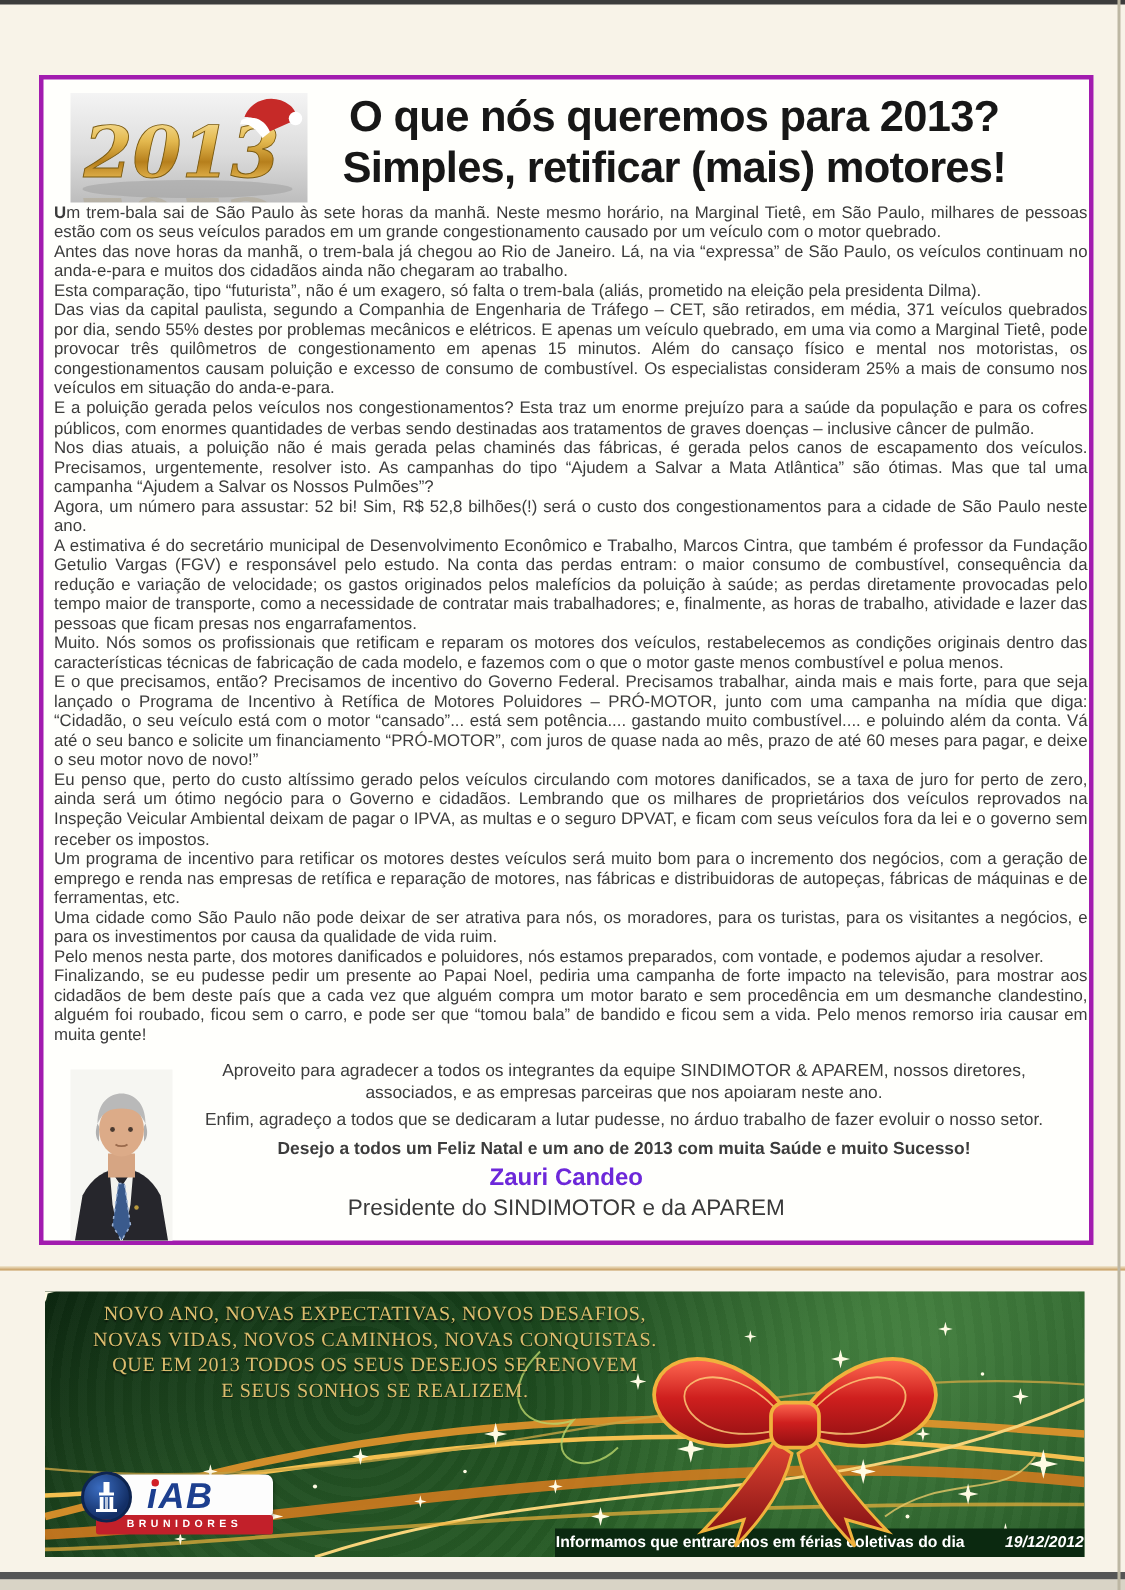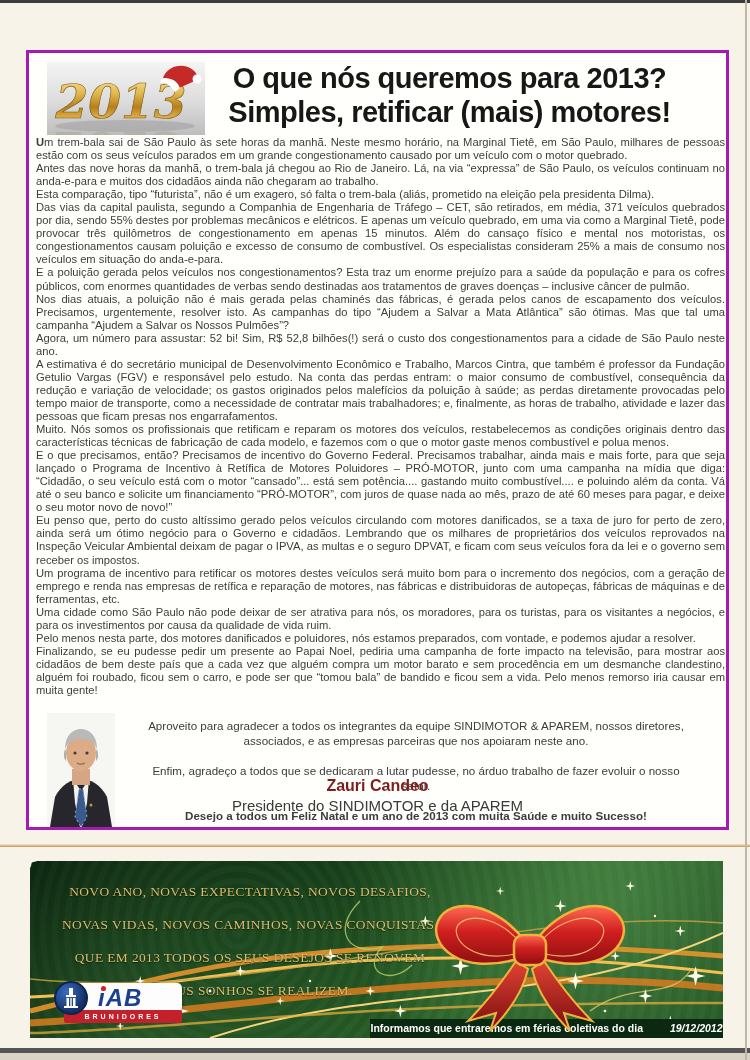--- a/index.html
+++ b/index.html
@@ -16,38 +16,38 @@
   
   #logo2013{left:18px;top:9px;width:158px;height:73px;background:linear-gradient(#f4f4f4,#dcdcdc 55%,#bdbdbd);overflow:hidden;}
   
   #title{left:150px;right:6px;top:8px;text-align:center;font-weight:700;font-size:29px;line-height:34px;color:#171717;letter-spacing:-0.5px;}
   
   #article{left:7px;width:689px;top:83px;font-size:11.2px;line-height:13.05px;color:#3c3c3c;text-align:justify;}
   #article p{margin:0;}
   #article p:first-child::first-letter{font-weight:700;}
   
   #closing{left:95px;right:18px;top:650px;text-align:center;font-size:11.6px;line-height:14.6px;color:#3c3c3c;}
-  #closing p{margin:16px;}
+  #closing p{margin:4px;}
   #closing .bold{font-weight:700;}
   
   #portrait{left:18px;top:660px;width:68px;height:120px;background:#f7f7f4;}
   
-  #sig-name{left:0;right:0;top:724px;text-align:center;font-weight:700;font-size:16px;color:#7f1d1d;}
+  #sig-name{left:0;right:0;top:724px;text-align:center;font-weight:700;font-size:16px;color:#6d28d9;}
   #sig-role{left:0;right:0;top:744px;text-align:center;font-size:15px;color:#3a3a3a;}
   
   #separator{left:0;top:844px;width:750px;height:3px;background:linear-gradient(#f1e8d1,#c49757);}
   
   #banner{left:30px;top:861px;width:693px;height:177px;overflow:hidden;
     background:
       radial-gradient(circle at 85% 20%, rgba(120,190,110,0.35), rgba(0,0,0,0) 45%),
       radial-gradient(circle at 15% 95%, rgba(90,160,80,0.25), rgba(0,0,0,0) 40%),
       repeating-radial-gradient(circle at 30% 40%, rgba(255,255,255,0.025) 0 6px, rgba(0,0,0,0.03) 6px 12px),
       linear-gradient(135deg,#08200c 0%,#143a18 30%,#2a6128 65%,#1b4a1d 100%);}
   #banner-greeting{left:10px;top:6px;width:420px;text-align:center;font-family:"Liberation Serif",serif;font-size:13.4px;line-height:17px;letter-spacing:0.4px;color:#dcbd6e;text-shadow:0 1px 1px rgba(0,0,0,0.6);}
-  #banner-greeting p{margin:16px;}
+  #banner-greeting p{margin:0;}
   #swirls{left:0;top:0;width:693px;height:177px;}
   #bow{left:388px;top:20px;width:224px;height:152px;}
   
   #vacation{left:340px;right:0;bottom:0;height:19px;background:#0b2910;color:#ffffff;font-size:10.5px;font-weight:700;line-height:19px;text-align:center;}
   #vacation .date{font-style:italic;margin-left:24px;}
   
   #iab{left:24px;top:122px;width:128px;height:42px;}
   #iab .plate{position:absolute;left:10px;top:0;width:118px;height:29px;background:#fdfdfd;border-radius:5px;box-shadow:0 1px 3px rgba(0,0,0,0.5);}
   #iab .acr{position:absolute;left:44px;top:0px;font-size:24px;line-height:29px;font-weight:700;font-style:italic;color:#1d3f8f;letter-spacing:1px;}
   #iab .idot{position:absolute;left:47px;top:3px;width:5px;height:5px;border-radius:50%;background:#d21f26;}

